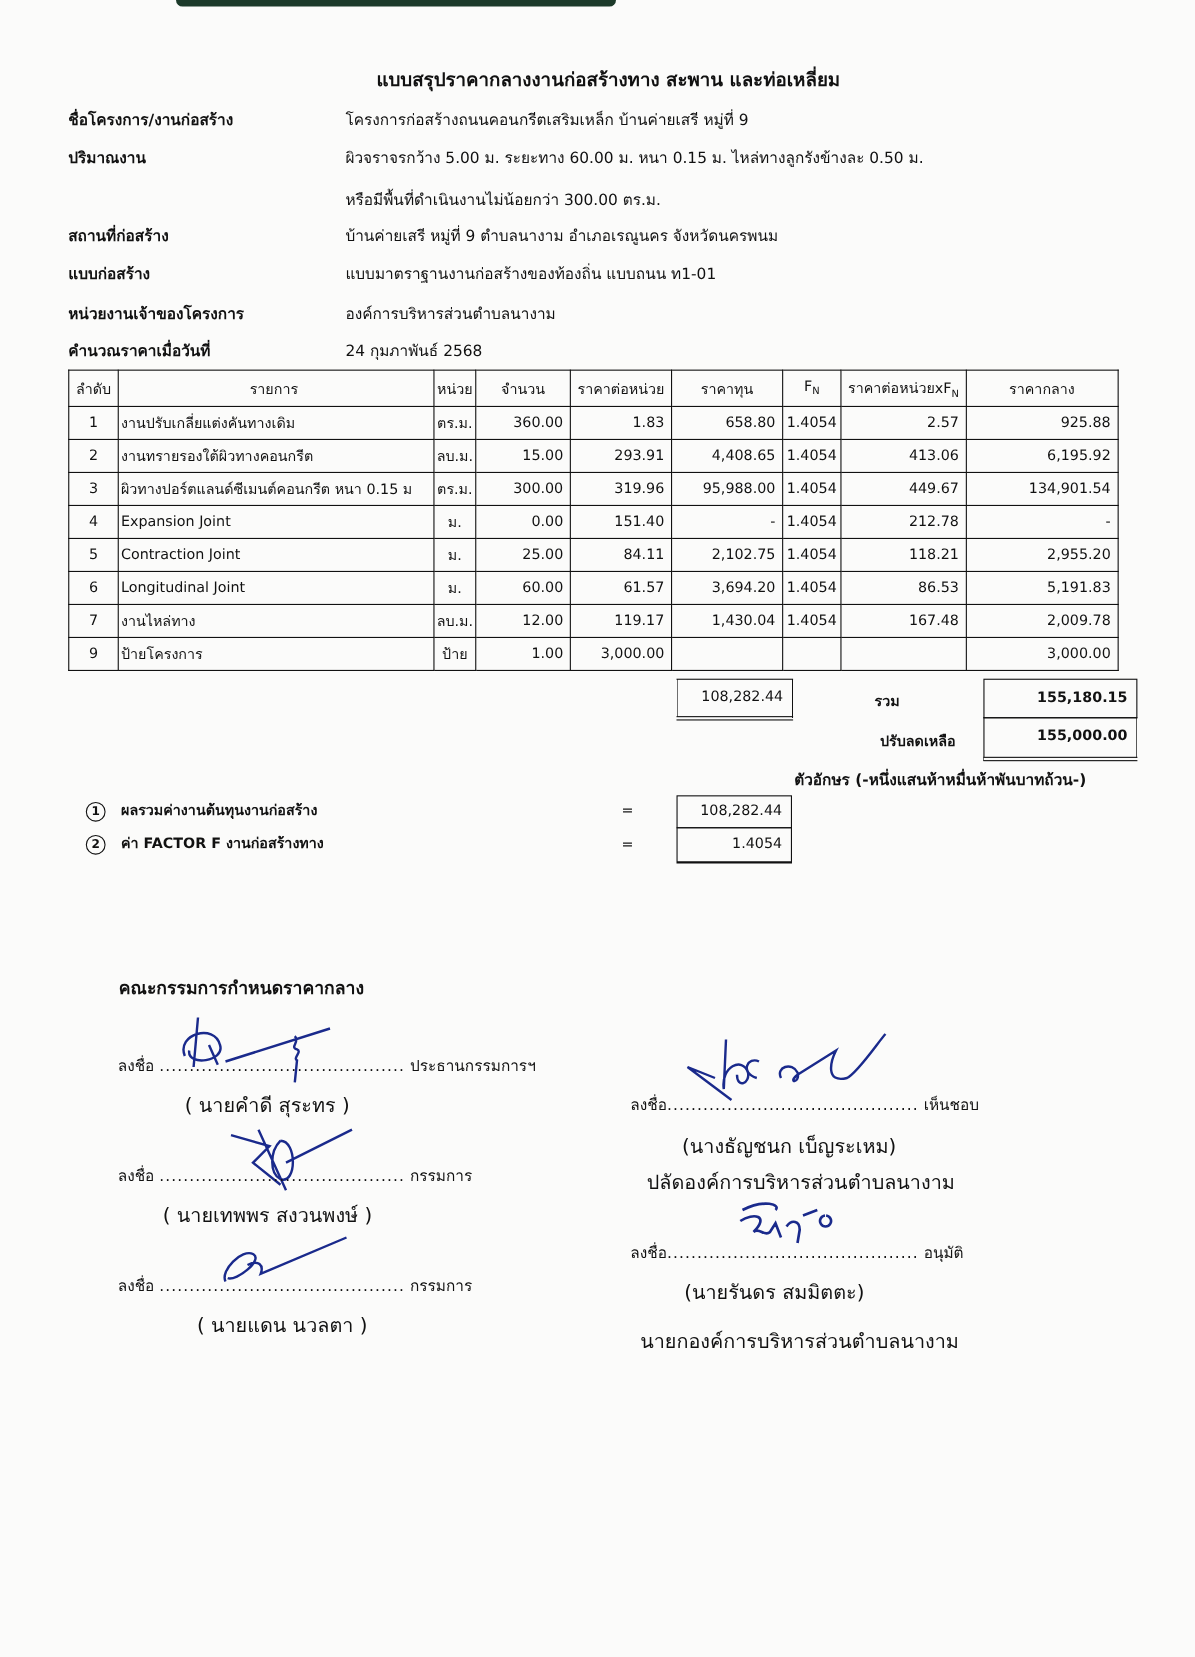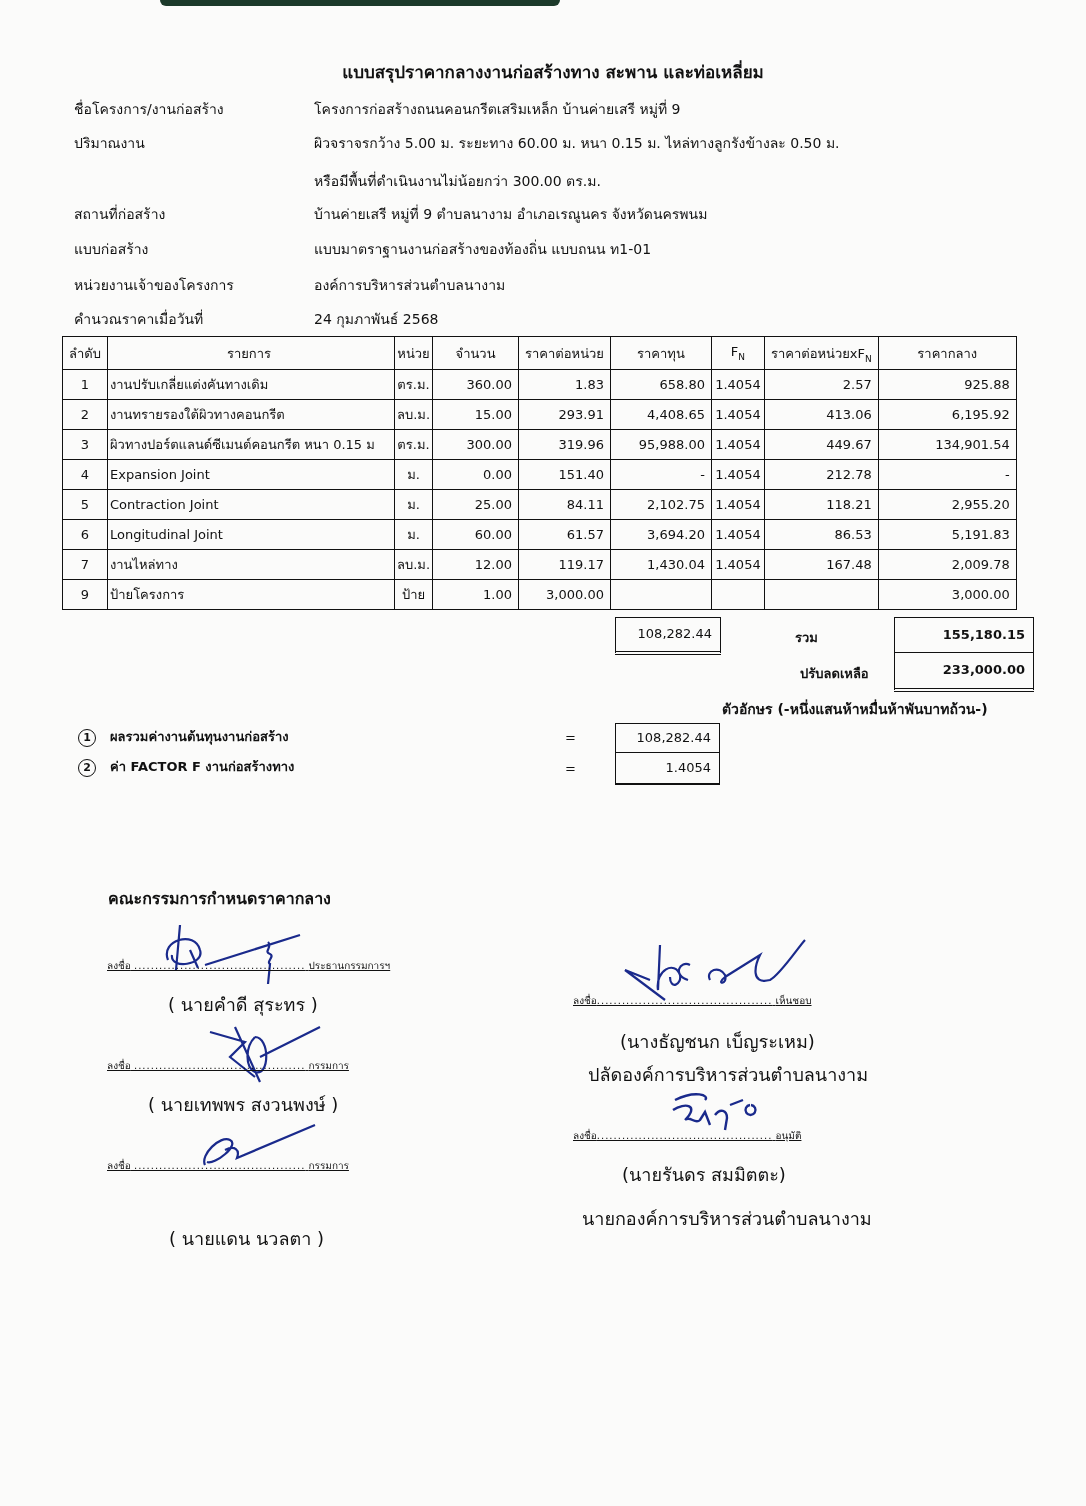--- a/index.html
+++ b/index.html
@@ -10,21 +10,21 @@
   }
   .topbar {
     position: absolute; left: 160px; top: 0; width: 400px; height: 6px;
     background: #1c3a2a; border-radius: 0 0 40px 40px;
   }
   .title {
     position: absolute; left: 0; width: 1086px; top: 58px; text-align: center;
     font-size: 17px; font-weight: bold; padding-left: 20px; box-sizing: border-box;
   }
   .info-row { position: absolute; left: 62px; font-size: 14px; }
-  .info-label { position: absolute; left: 12px; width: 250px; font-weight: normal; white-space: nowrap; }
+  .info-label { position: absolute; left: 0; width: 250px; font-weight: bold; white-space: nowrap; }
   .info-value { position: absolute; left: 252px; width: 720px; white-space: nowrap; }
 
   table.main {
     position: absolute; left: 62px; top: 336px; border-collapse: collapse;
     font-size: 13px;
   }
   table.main td, table.main th {
     border: 1.6px solid #111; height: 29px; padding: 0 6px; white-space: nowrap;
   }
   table.main th { font-weight: normal; text-align: center; height: 32px; }
@@ -45,21 +45,21 @@
   .lbl { position: absolute; font-size: 13px; font-weight: bold; }
 
   .circle-num {
     display: inline-block; width: 16px; height: 16px; border: 1.6px solid #111; border-radius: 50%;
     text-align: center; line-height: 16px; font-size: 11px; font-weight: bold; margin-right: 14px;
   }
   .note-row { position: absolute; left: 78px; font-size: 13px; font-weight: bold; }
   .eq { position: absolute; left: 565px; font-size: 13px; }
 
   .committee-title { position: absolute; left: 108px; top: 886px; font-size: 16px; font-weight: bold; }
-  .sig-line { position: absolute; font-size: 10px; white-space: nowrap; text-decoration: underline; }
+  .sig-line { position: absolute; font-size: 14px; white-space: nowrap; }
   .dots { letter-spacing: 1px; }
   .sig-name { position: absolute; font-size: 18px; white-space: nowrap; }
   .sig-svg { position: absolute; }
 </style>
 </head>
 <body>
 
 <div class="topbar"></div>
 
 <div class="title">แบบสรุปราคากลางงานก่อสร้างทาง  สะพาน  และท่อเหลี่ยม</div>
@@ -196,21 +196,21 @@
       <td class="c-upfn"></td>
       <td class="c-mid">3,000.00</td>
     </tr>
   </tbody>
 </table>
 
 <div class="box dbl" style="left:615px; top:617px; width:106px; height:38px; line-height:32px;">108,282.44</div>
 <div class="lbl" style="left:795px; top:627px;">รวม</div>
 <div class="box" style="left:894px; top:617px; width:140px; height:36px; line-height:33px; font-weight:bold;">155,180.15</div>
 <div class="lbl" style="left:800px; top:663px;">ปรับลดเหลือ</div>
-<div class="box dbl" style="left:894px; top:652px; width:140px; height:40px; line-height:34px; font-weight:bold;">233,000.00</div>
+<div class="box dbl" style="left:894px; top:652px; width:140px; height:40px; line-height:34px; font-weight:bold;">155,000.00</div>
 <div class="lbl" style="left:722px; top:698px; font-size:14px;">ตัวอักษร (-หนึ่งแสนห้าหมื่นห้าพันบาทถ้วน-)</div>
 
 <div class="note-row" style="top:726px;">
   <span class="circle-num">1</span><span>ผลรวมค่างานต้นทุนงานก่อสร้าง</span>
 </div>
 <div class="eq" style="top:730px;">=</div>
 <div class="box" style="left:615px; top:723px; width:105px; height:30px; line-height:28px;">108,282.44</div>
 
 <div class="note-row" style="top:756px;">
   <span class="circle-num">2</span><span>ค่า FACTOR    F งานก่อสร้างทาง</span>
@@ -241,21 +241,21 @@
 <div class="sig-name" style="left:148px; top:1090px;">( นายเทพพร  สงวนพงษ์ )</div>
 
 <svg class="sig-svg" style="left:195px; top:1120px;" width="130" height="55" viewBox="0 0 130 55">
   <path d="M10 45 C5 35, 25 15, 35 20 C45 25, 20 45, 12 42 M30 30 C40 25, 45 30, 42 38 L120 5" fill="none" stroke="#1a2a8c" stroke-width="2.2"></path>
 </svg>
 <div class="sig-line" style="left:107px; top:1158px;">
   <span>ลงชื่อ</span>
   <span class="dots">.........................................</span>
   <span>กรรมการ</span>
 </div>
-<div class="sig-name" style="left:169px; top:1190px;margin-top:34px;">( นายแดน  นวลตา )</div>
+<div class="sig-name" style="left:179px; top:1190px;">( นายแดน  นวลตา )</div>
 
 <svg class="sig-svg" style="left:610px; top:935px;" width="200" height="75" viewBox="0 0 200 75">
   <path d="M40 45 L15 35 L55 65 M50 10 L48 55 C45 35, 65 25, 70 40 C72 50, 60 55, 60 42 M80 30 C70 25, 62 40, 78 45 M100 45 C95 35, 110 30, 115 40 C118 50, 105 50, 115 42 L150 20 C145 30, 140 50, 160 45 C170 40, 190 10, 195 5" fill="none" stroke="#1a2a8c" stroke-width="2.2"></path>
 </svg>
 <div class="sig-line" style="left:573px; top:993px;">
   <span>ลงชื่อ</span><span class="dots">..........................................</span>
   <span>เห็นชอบ</span>
 </div>
 <div class="sig-name" style="left:620px; top:1027px;">(นางธัญชนก  เบ็ญระเหม)</div>
 <div class="sig-name" style="left:588px; top:1060px;">ปลัดองค์การบริหารส่วนตำบลนางาม</div>

